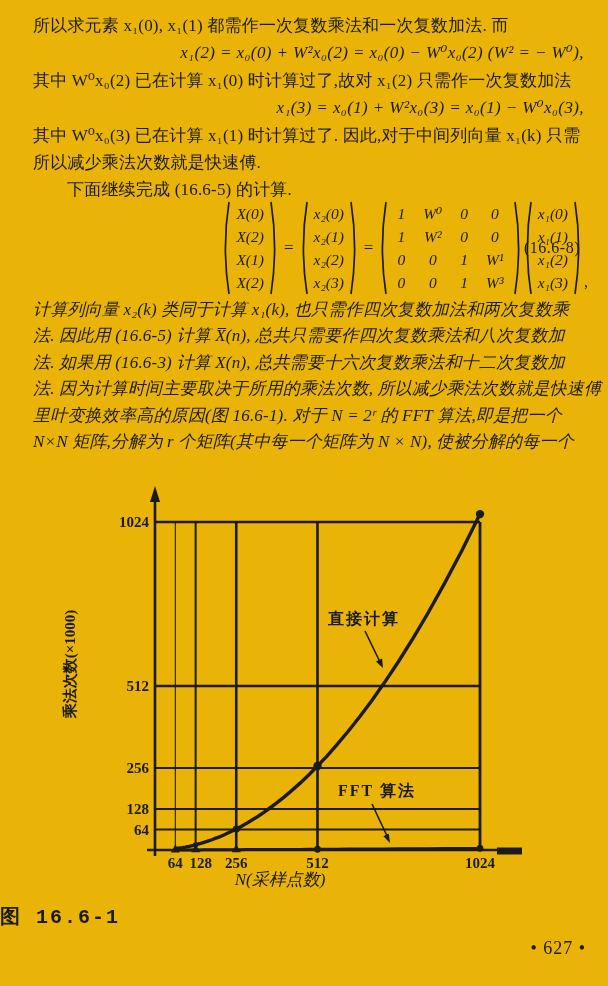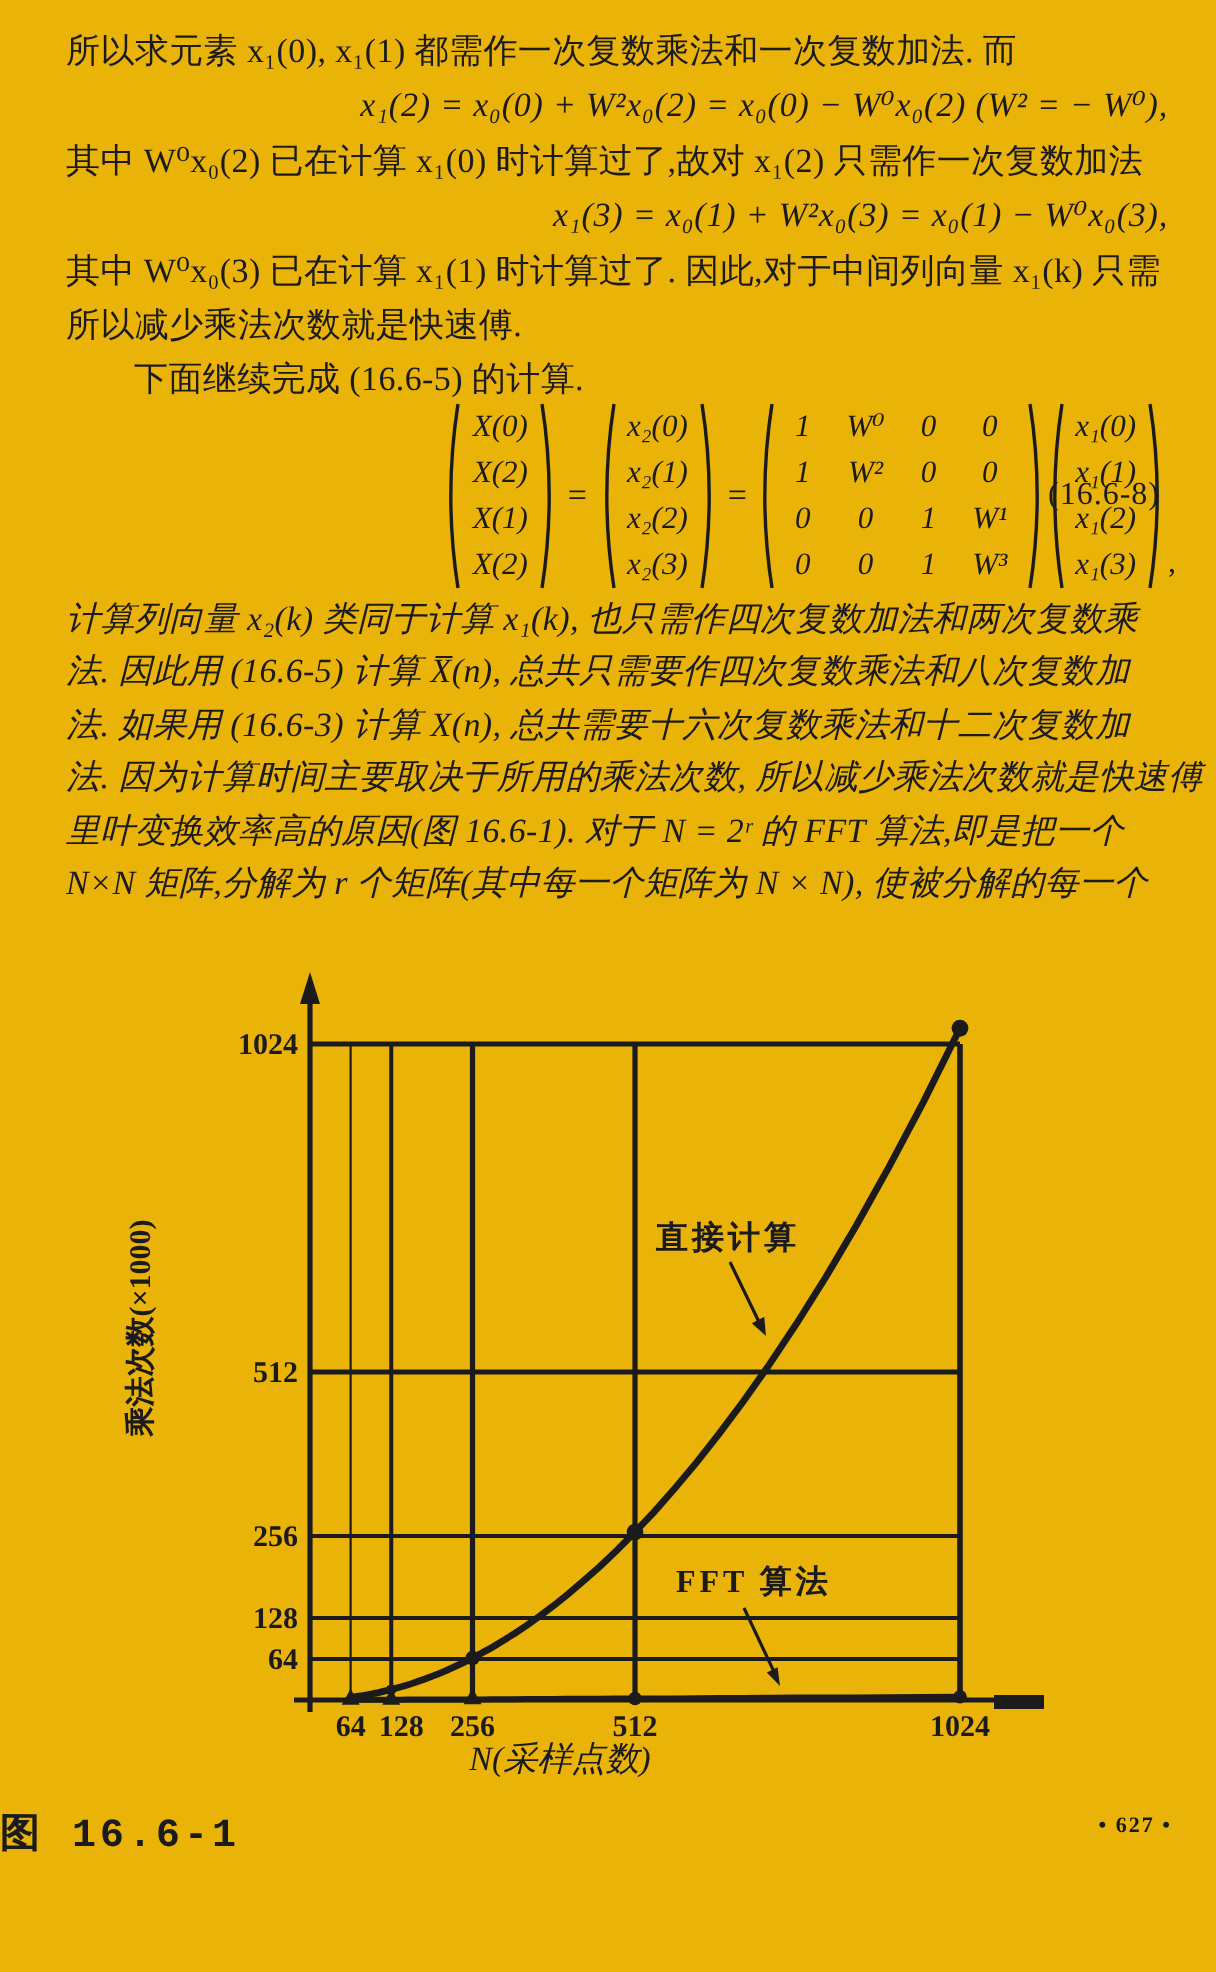--- a/index.html
+++ b/index.html
@@ -27,21 +27,21 @@
   .mat { display:grid; grid-template-columns:repeat(4,auto); }
   .mat span { height:23px; line-height:23px; text-align:center; padding:0 9px; white-space:nowrap; }
   .eqsign { font-style:normal; font-size:17px; margin:0 5px; }
   .eq-comma { align-self:flex-end; margin:0 0 6px 1px; font-style:normal; font-size:16px; }
   .eq-label { position:absolute; right:8px; top:40px; font-style:normal; font-size:16px; letter-spacing:0.5px; }
   .paren svg { display:block; }
   
   #chart { position:absolute; left:38px; top:478px; }
   .caption { position:absolute; top:903px; left:0; width:544px; text-align:left;
              font-size:20px; font-weight:bold; letter-spacing:2px;font-family:Liberation Mono, monospace; }
-  .pagenum { position:absolute; top:907px; right:22px; font-size:11px; font-weight:bold; letter-spacing:1px; }
+  .pagenum { position:absolute; top:938px; right:22px; font-size:18px; font-weight:normal; letter-spacing:1px; }
 </style>
 </head>
 <body>
 
 <div class="page">
 
   <div class="textblock" id="para1">
     <div class="tline">所以求元素 x₁(0), x₁(1) 都需作一次复数乘法和一次复数加法. 而</div>
     <div class="tline formula">x₁(2) = x₀(0) + W²x₀(2) = x₀(0) − W⁰x₀(2)  (W² = − W⁰),</div>
     <div class="tline">其中 W⁰x₀(2) 已在计算 x₁(0) 时计算过了,故对 x₁(2) 只需作一次复数加法</div>

